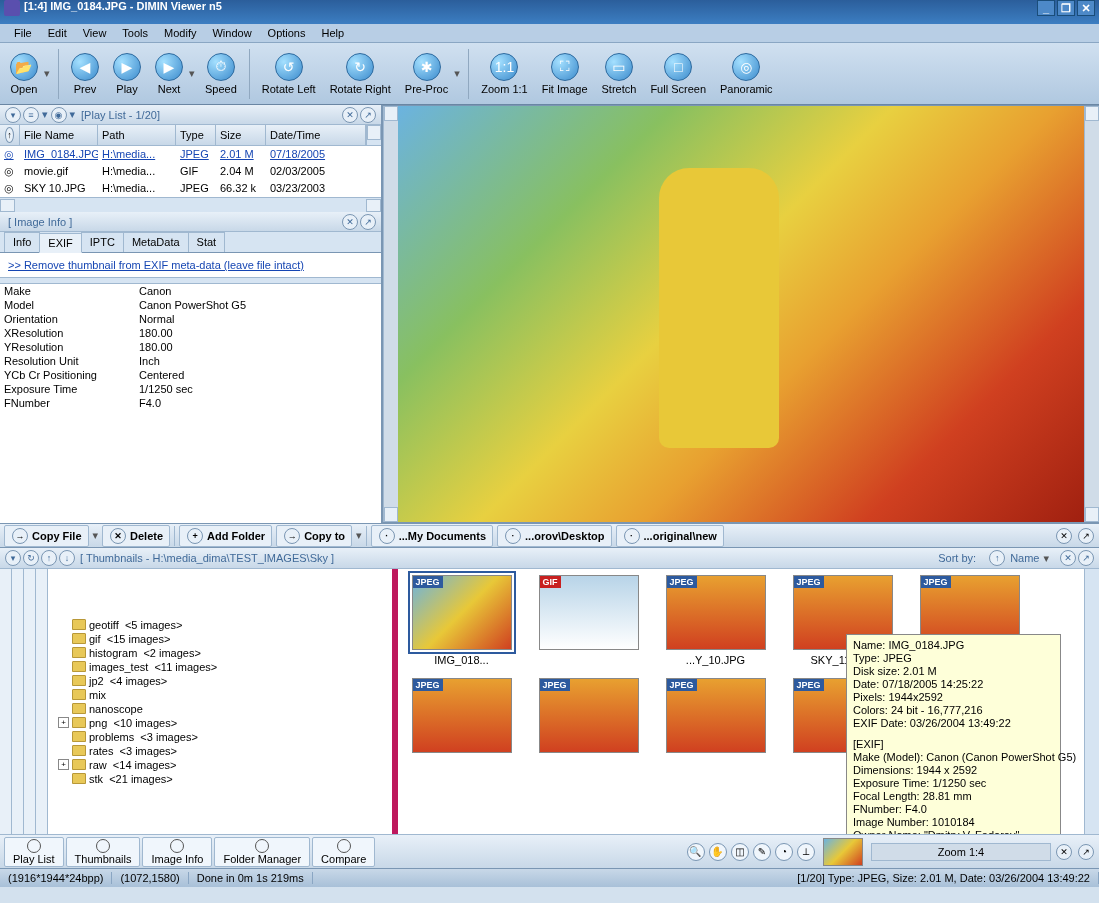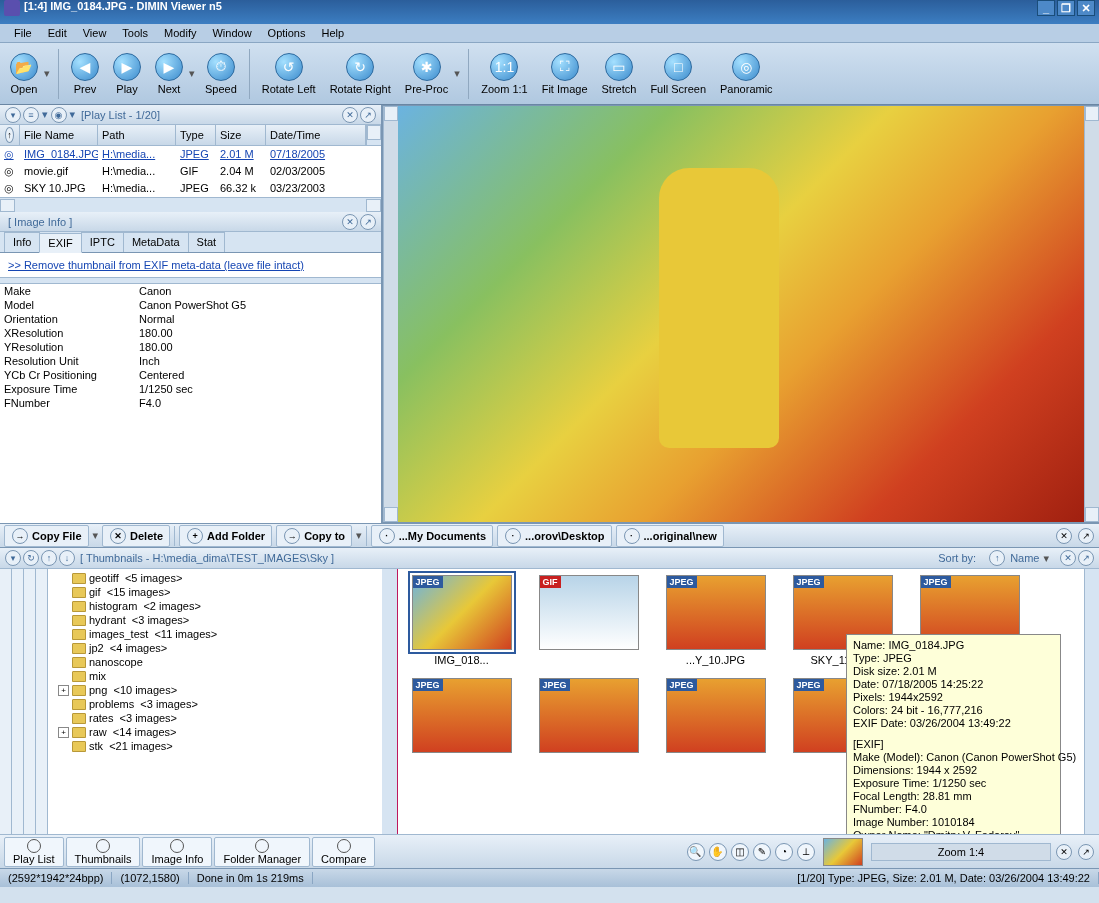--- a/index.html
+++ b/index.html
@@ -45,21 +45,21 @@
 .vscroll .track { flex: 1; background: #d0dce8; }
 .image-view { flex: 1; background: linear-gradient(135deg, #6bb3e0 0%, #88c060 25%, #e8d040 45%, #e8a030 60%, #d04020 80%, #a02010 100%); position: relative; overflow: hidden; }
 .hydrant { position: absolute; left: 38%; top: 15%; width: 120px; height: 280px; background: #e8c838; border-radius: 30px 30px 10px 10px; }
 .path-bar { height: 25px; background: linear-gradient(#e8f0f8, #c8d8e8); border-top: 1px solid #7a96b3; border-bottom: 1px solid #7a96b3; display: flex; align-items: center; padding: 0 4px; gap: 4px; }
 .path-btn { display: flex; align-items: center; padding: 2px 6px; border: 1px solid #a0b8d0; border-radius: 2px; cursor: pointer; background: #e8f0f8; font-weight: bold; }
 .path-sep { width: 1px; height: 20px; background: #a0b8d0; }
 .bottom { height: 320px; display: flex; flex-direction: column; }
 .thumb-header { height: 21px; background: linear-gradient(#e8f0f8, #c8d8e8); border-bottom: 1px solid #a0b8d0; display: flex; align-items: center; padding: 0 4px; color: #406a99; }
 .thumb-header .tt { flex: 1; margin-left: 4px; }
 .thumb-main { flex: 1; display: flex; background: #fff; overflow: hidden; }
-.tree { width: 350px; border-right: 1px solid #be185d; display: flex; }
+.tree { width: 350px; border-right: 6px solid #be185d; display: flex; align-items: center; }
 .tree-gutter { width: 12px; background: #e8f0f8; border-right: 1px solid #a0b8d0; }
 .tree-content { flex: 1; padding: 2px 0; position: relative; }
 .tree-item { display: flex; align-items: center; padding: 1px 2px; cursor: pointer; }
 .tree-item.sel { background: #2d5a9e; color: #fff; }
 .folder-ico { width: 14px; height: 11px; background: #e8c858; border: 1px solid #b89838; border-radius: 1px 1px 0 0; margin: 0 3px; }
 .exp { width: 11px; height: 11px; border: 1px solid #888; background: #fff; font-size: 8px; text-align: center; line-height: 9px; margin-left: 8px; }
 .tree-scroll { width: 15px; background: #d6e4f2; }
 .thumbs { flex: 1; background: #fff; padding: 6px; display: flex; flex-wrap: wrap; gap: 12px; align-content: flex-start; position: relative; }
 .thumb { width: 115px; display: flex; flex-direction: column; align-items: center; cursor: pointer; }
 .thumb.sel .timg { outline: 2px solid #2d5a9e; outline-offset: 2px; }
@@ -368,41 +368,36 @@
             <span>gif&nbsp;&nbsp;&lt;15 images&gt;</span>
           </div>
           <div class="tree-item">
             <span style="width:19px"></span>
             <span class="folder-ico"></span>
             <span>histogram&nbsp;&nbsp;&lt;2 images&gt;</span>
           </div>
           <div class="tree-item">
             <span style="width:19px"></span>
             <span class="folder-ico"></span>
-            <span>hydrant&nbsp;&nbsp;&lt;3 images&gt;</span>
-          </div>
-          <div class="tree-item">
-            <span style="width:19px"></span>
-            <span class="folder-ico"></span>
             <span>images_test&nbsp;&nbsp;&lt;11 images&gt;</span>
           </div>
           <div class="tree-item">
             <span style="width:19px"></span>
             <span class="folder-ico"></span>
             <span>jp2&nbsp;&nbsp;&lt;4 images&gt;</span>
           </div>
           <div class="tree-item">
             <span style="width:19px"></span>
             <span class="folder-ico"></span>
+            <span>mix&nbsp;&nbsp;</span>
+          </div>
+          <div class="tree-item">
+            <span style="width:19px"></span>
+            <span class="folder-ico"></span>
             <span>nanoscope&nbsp;&nbsp;</span>
-          </div>
-          <div class="tree-item">
-            <span style="width:19px"></span>
-            <span class="folder-ico"></span>
-            <span>mix&nbsp;&nbsp;</span>
           </div>
           <div class="tree-item">
             <span class="exp">+</span>
             <span class="folder-ico"></span>
             <span>png&nbsp;&nbsp;&lt;10 images&gt;</span>
           </div>
           <div class="tree-item">
             <span style="width:19px"></span>
             <span class="folder-ico"></span>
             <span>problems&nbsp;&nbsp;&lt;3 images&gt;</span>
@@ -535,18 +530,18 @@
     <div style="width:40px;height:28px;border:1px solid #888;background:linear-gradient(135deg,#6bb3e0,#e8c838,#d04020);margin:0 4px"></div>
     <div class="zoom-slider">
         <span>Zoom 1:4</span>
       </div>
     <span class="circle-btn">✕</span>
     <span class="circle-btn">↗</span>
   </div>
 </div>
 
 <div class="statusbar">
-  <div class="sb-cell">(2592*1942*24bpp)</div>
+  <div class="sb-cell">(1916*1944*24bpp)</div>
   <div class="sb-cell">(1072,1580)</div>
   <div class="sb-cell">Done in 0m 1s 219ms</div>
   <div class="sb-cell" style="flex:1"></div>
   <div class="sb-cell">[1/20] Type: JPEG, Size: 2.01 M, Date: 03/26/2004 13:49:22</div>
 </div>
 
 </body></html>

